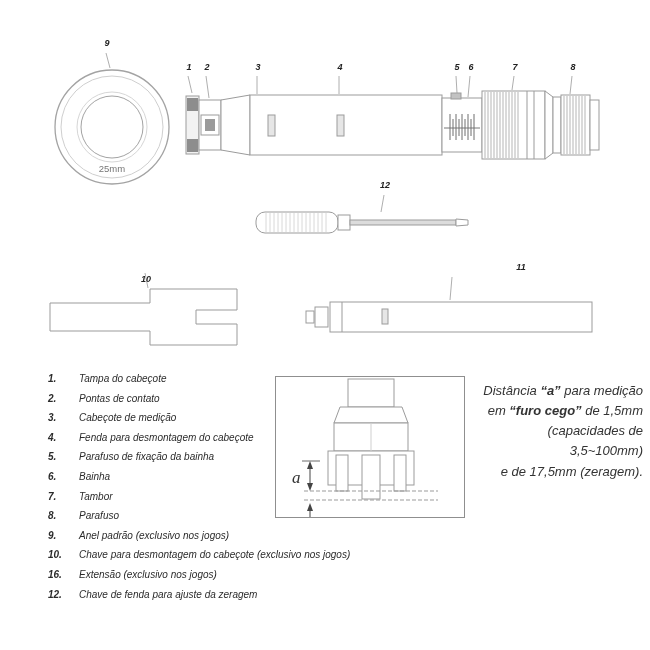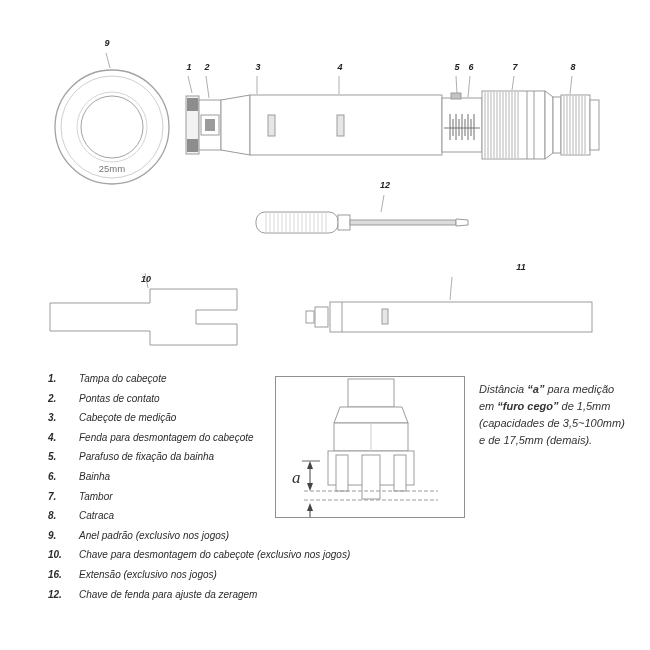--- a/index.html
+++ b/index.html
@@ -6,21 +6,21 @@
   html,body { background:#fff; }
   body { width:650px; height:650px; font-family:"Liberation Sans", sans-serif; position:relative; }
   .page { position:absolute; left:0; top:0; width:650px; height:650px; background:#fff; overflow:hidden; }
   .fig { position:absolute; left:0; top:0; }
   .callout { position:absolute; width:18px; text-align:center; font-size:9px; font-weight:bold; font-style:italic; color:#222; }
   .legend { position:absolute; left:48px; top:369px; width:430px; }
   .legend-row { display:flex; font-style:italic; font-size:10px; color:#2b2b2b; line-height:19.6px; }
   .legend-num { width:31px; font-weight:bold; }
   .legend-txt { flex:1;font-style:italic; }
   .detail-box { position:absolute; left:275px; top:376px; width:190px; height:142px; border:1px solid #8f8f8f; background:#fff; }
-  .note { position:absolute; left:479px; top:381px; width:164px; font-size:11px; font-style:italic; color:#333; line-height:1.55; }
+  .note { position:absolute; left:479px; top:381px; width:164px; font-size:13px; font-style:italic; color:#333; line-height:1.55;text-align:right; }
   .note .b { font-weight:bold; }
 </style>
 </head>
 <body>
 
 <div class="page">
 
   <svg class="fig" width="650" height="370" viewBox="0 0 650 370">
     <g stroke="#9b9b9b" stroke-width="1" fill="none">
 
@@ -181,21 +181,21 @@
     <div class="legend-row">
         <span class="legend-num">6.</span>
         <span class="legend-txt">Bainha</span>
       </div>
     <div class="legend-row">
         <span class="legend-num">7.</span>
         <span class="legend-txt">Tambor</span>
       </div>
     <div class="legend-row">
         <span class="legend-num">8.</span>
-        <span class="legend-txt">Catraca</span>
+        <span class="legend-txt">Parafuso</span>
       </div>
     <div class="legend-row">
         <span class="legend-num">9.</span>
         <span class="legend-txt">Anel padrão (exclusivo nos jogos)</span>
       </div>
     <div class="legend-row">
         <span class="legend-num">10.</span>
         <span class="legend-txt">Chave para desmontagem do cabeçote (exclusivo nos jogos)</span>
       </div>
     <div class="legend-row">
@@ -231,16 +231,16 @@
         <line x1="34" y1="134" x2="34" y2="140"></line>
       </g>
       <text x="16" y="106" font-size="17" font-style="italic" fill="#333" font-family="Liberation Serif, serif">a</text>
     </svg>
   </div>
 
   <div class="note">
     <div><span>Distância </span><span class="b">“a”</span><span> para medição</span></div>
     <div><span>em </span><span class="b">“furo cego”</span><span> de 1,5mm</span></div>
     <div><span>(capacidades de 3,5~100mm)</span></div>
-    <div><span>e de 17,5mm (demais).</span></div>
+    <div><span>e de 17,5mm (zeragem).</span></div>
   </div>
 
 </div>
 
 </body></html>

